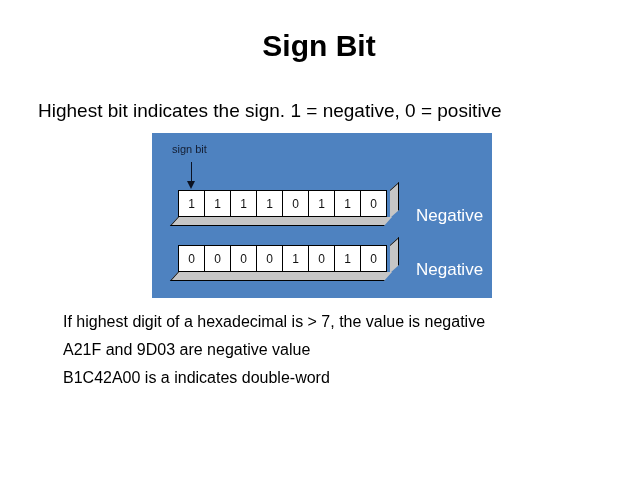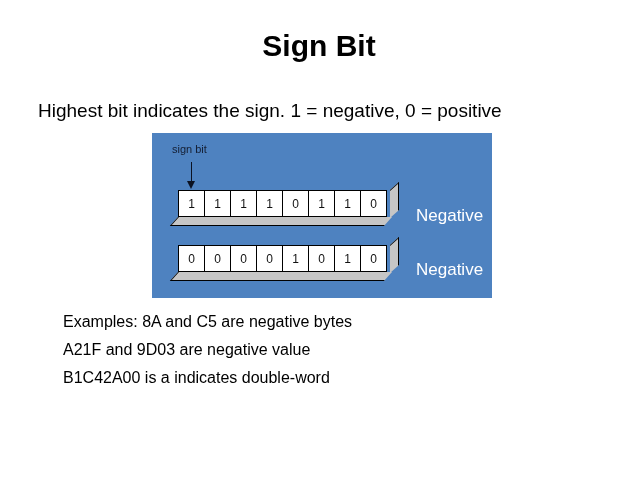--- a/index.html
+++ b/index.html
@@ -216,16 +216,16 @@
       <div class="bit-cell">1</div>
       <div class="bit-cell">0</div>
     </div>
   </div>
 
   <div class="row-caption caption-positive">Negative</div>
 
 </div>
 
 <div class="bullets">
-  <div class="bullet-line">Examples: 8A and C5 are negative bytes</div>
+  <div class="bullet-line">If highest digit of a hexadecimal is &gt; 7, the value is negative</div>
   <div class="bullet-line">A21F and 9D03 are negative value</div>
   <div class="bullet-line">B1C42A00 is a indicates double-word</div>
 </div>
 
 </body></html>

